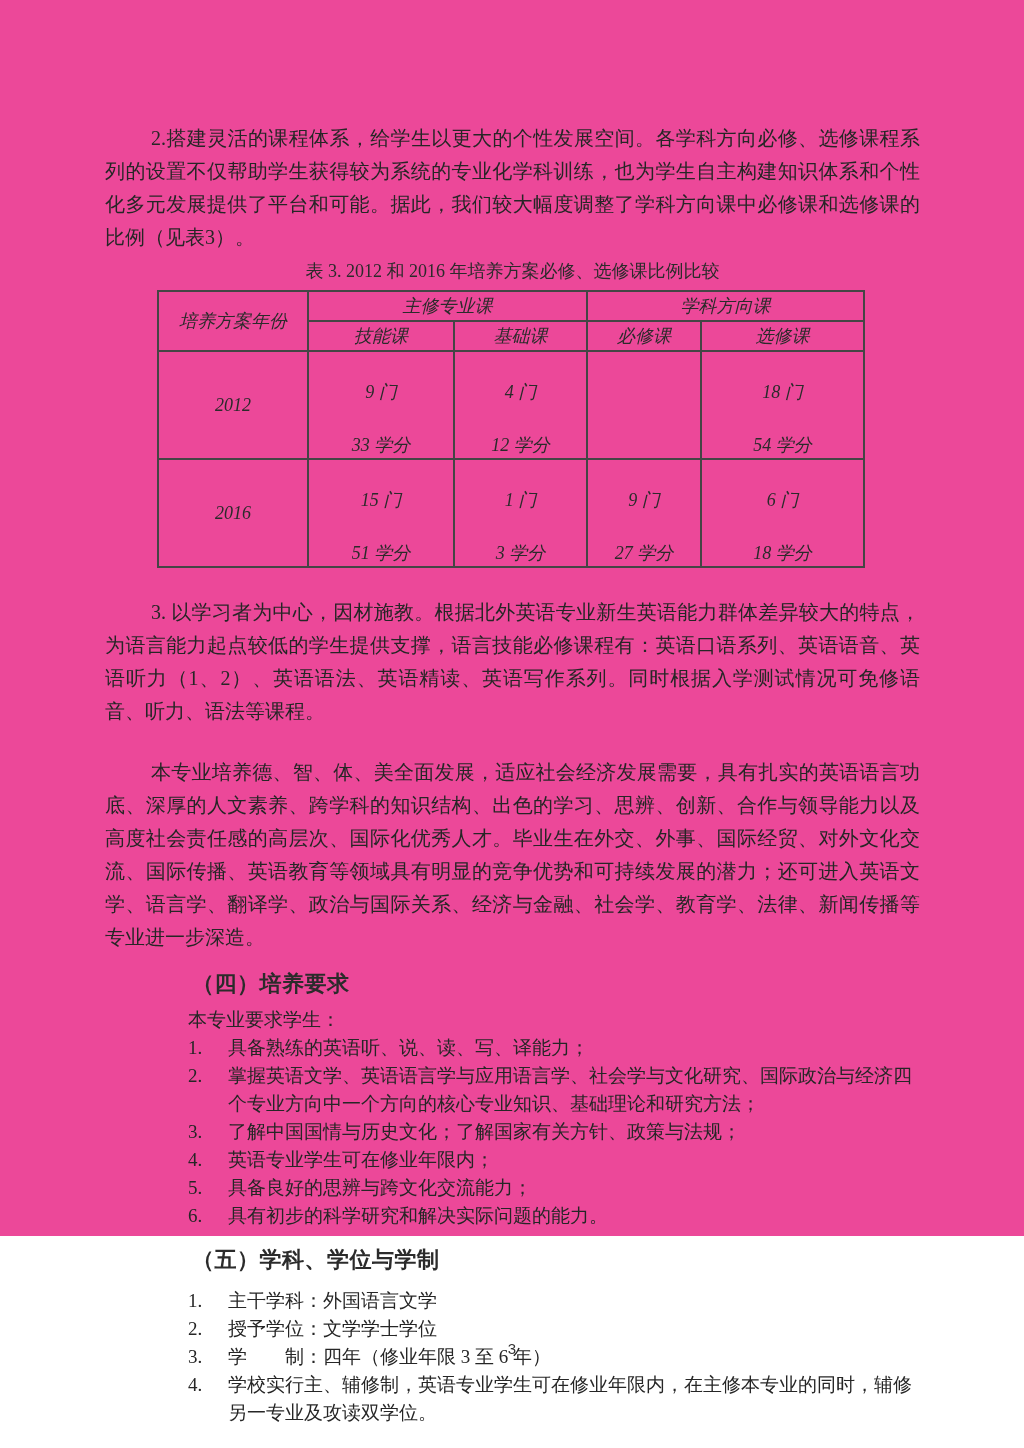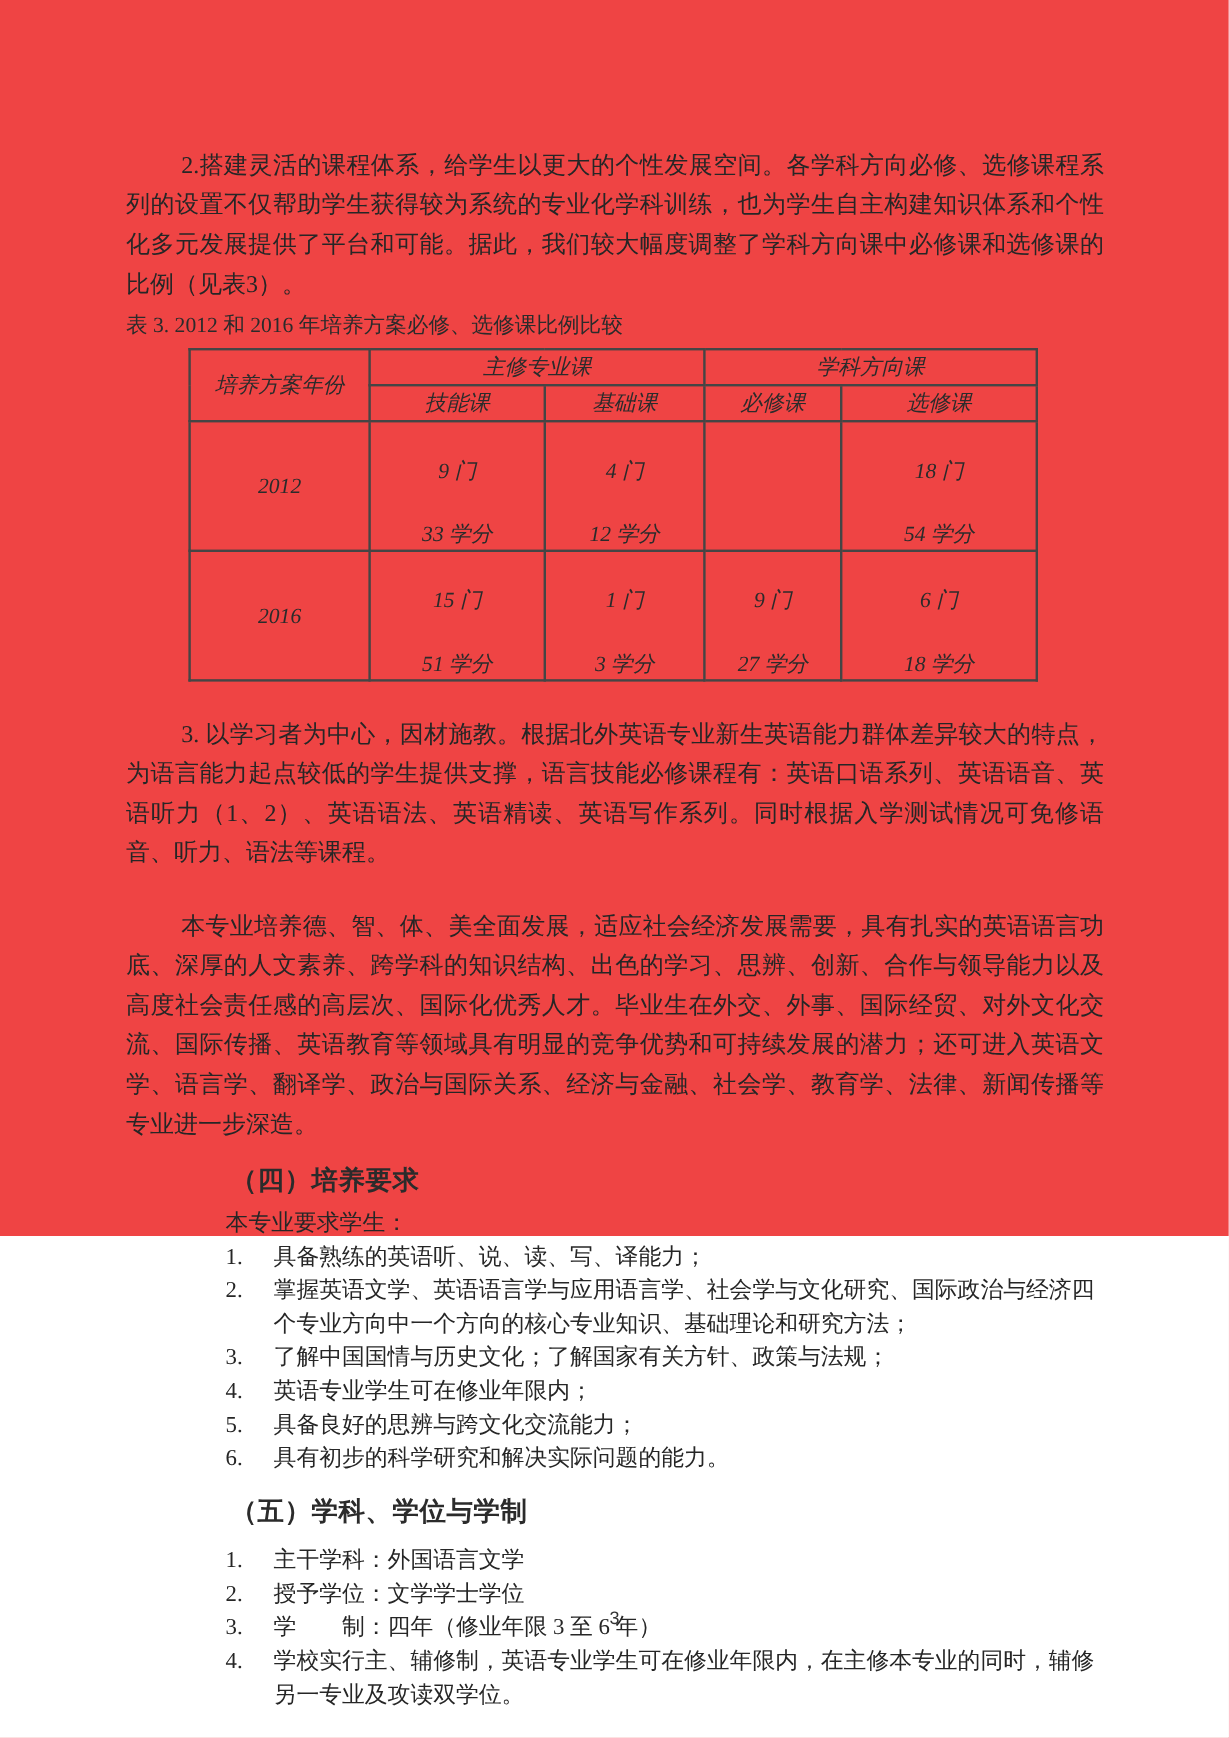--- a/index.html
+++ b/index.html
@@ -6,34 +6,34 @@
   html, body { background:#ffffff; }
   body {
     width:1024px; height:1448px;
     font-family:"Liberation Serif","DejaVu Serif",serif;
     color:#262626;
     position:relative;
     overflow:hidden;
   }
   .page {
     position:relative;
-    width:1024px; height:1030px;
+    width:1024px; height:1236px;
     padding:122px 104px 0 105px;
-    background:#ef4444;
+    background:#ec4899;
   }
   .para {
     font-size:20px;
     line-height:33px;
     text-align:justify;
   }
   .indent { text-indent:46px; }
 
   .table-caption {
     margin-top:5px;
-    text-align:left;
+    text-align:center;
     font-size:18px;
     line-height:25px;
     color:#2b2b2b;
   }
   table.cmp {
     border-collapse:collapse;
     table-layout:fixed;
     width:706px;
     margin:6px 0 0 52px;
     font-style:italic;

